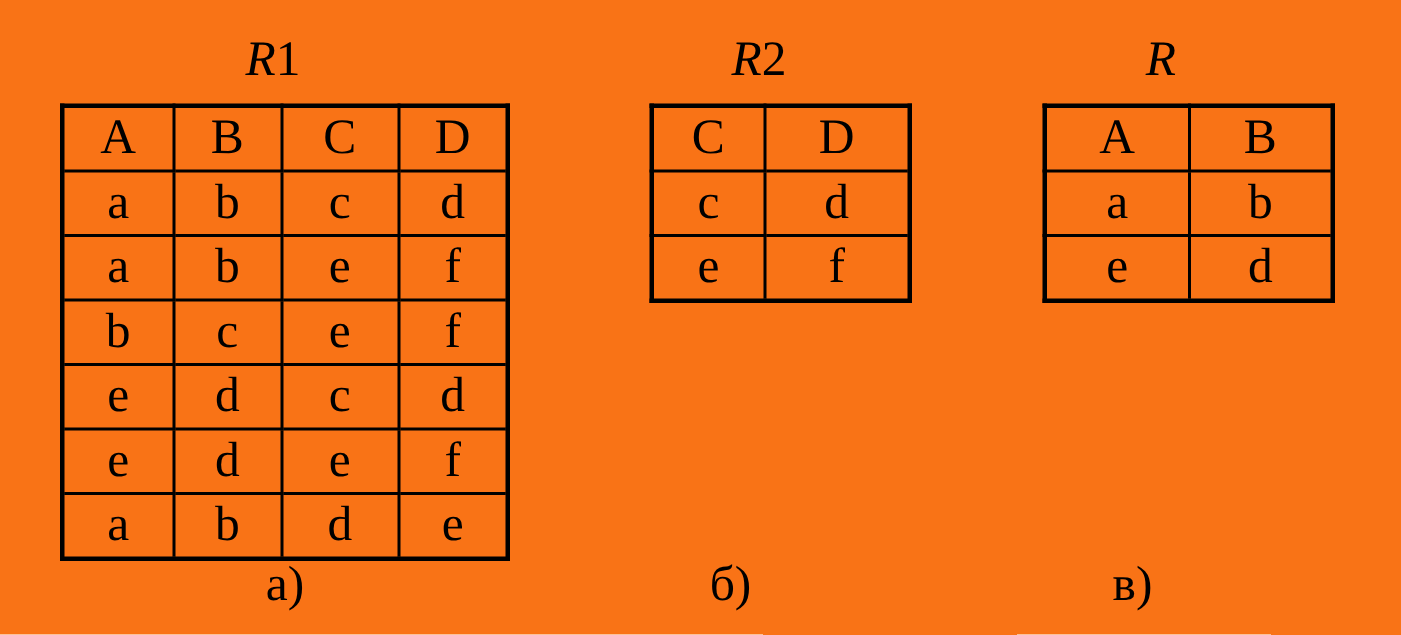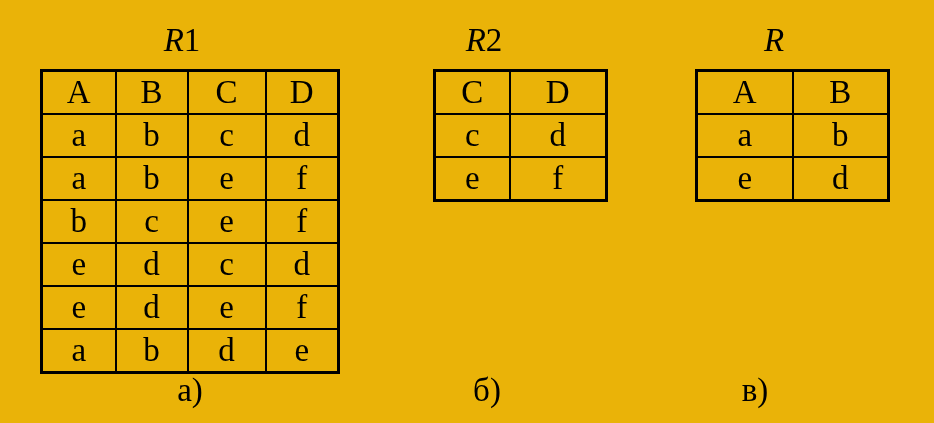--- a/index.html
+++ b/index.html
@@ -4,21 +4,21 @@
 <style>
   html, body {
     margin: 0;
     padding: 0;
     background: #ffffff;
   }
   .canvas {
     position: relative;
     width: 934px;
     height: 423px;
-    background: #eab308;
+    background: #f97316;
     color: #000000;
     font-family: "Liberation Serif", "DejaVu Serif", serif;
     overflow: hidden;
   }
   .rel-title {
     position: absolute;
     top: 24px;
     transform: translateX(-50%);
     font-size: 33px;
     line-height: 1;
@@ -49,21 +49,21 @@
     transform: translateX(-50%);
     font-size: 33px;
     line-height: 1;
     white-space: nowrap;
   }
   
   #tbl-r1 { left: 40px;  top: 69px; width: 297px; }
   #tbl-r2 { left: 433px; top: 69px; width: 172px; }
   #tbl-r  { left: 695px; top: 69px; width: 192px; }
   #title-r1 { left: 182px; }
-  #title-r2 { left: 484px; }
+  #title-r2 { left: 506px; }
   #title-r  { left: 774px; }
   #cap-a { left: 190px; }
   #cap-b { left: 487px; }
   #cap-v { left: 755px; }
 </style>
 </head>
 <body>
 
 <div class="canvas">
 

